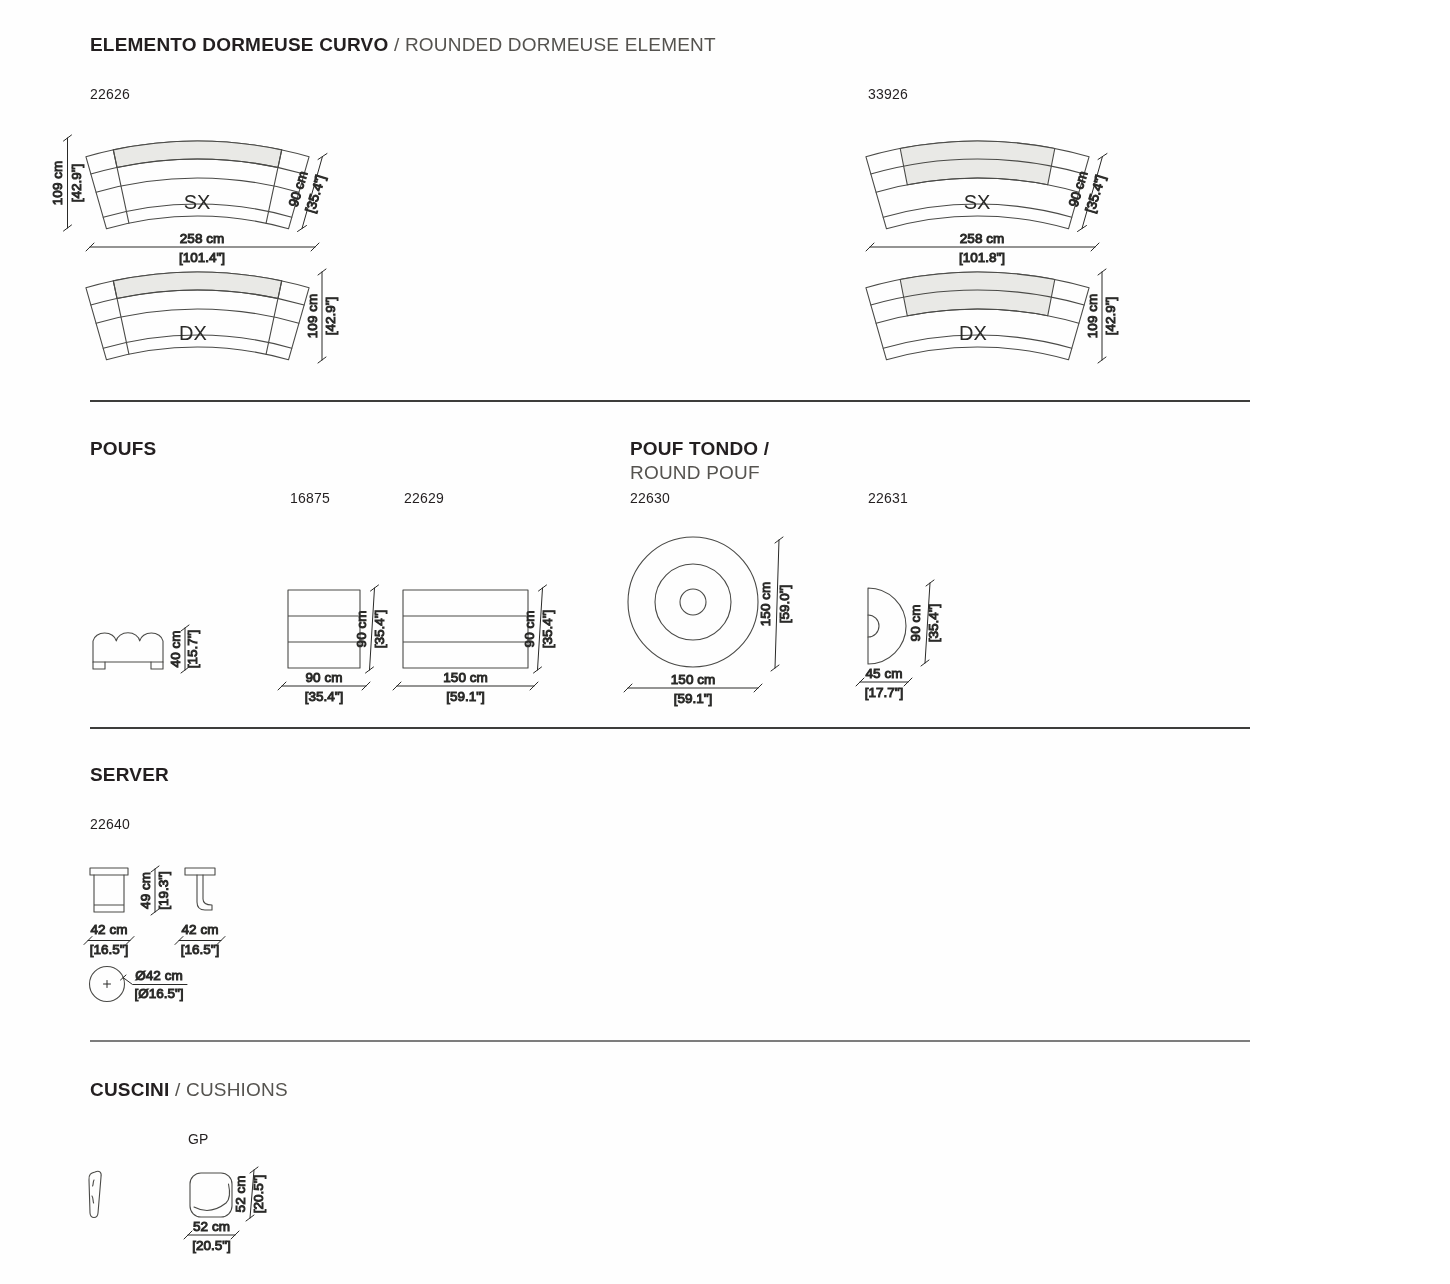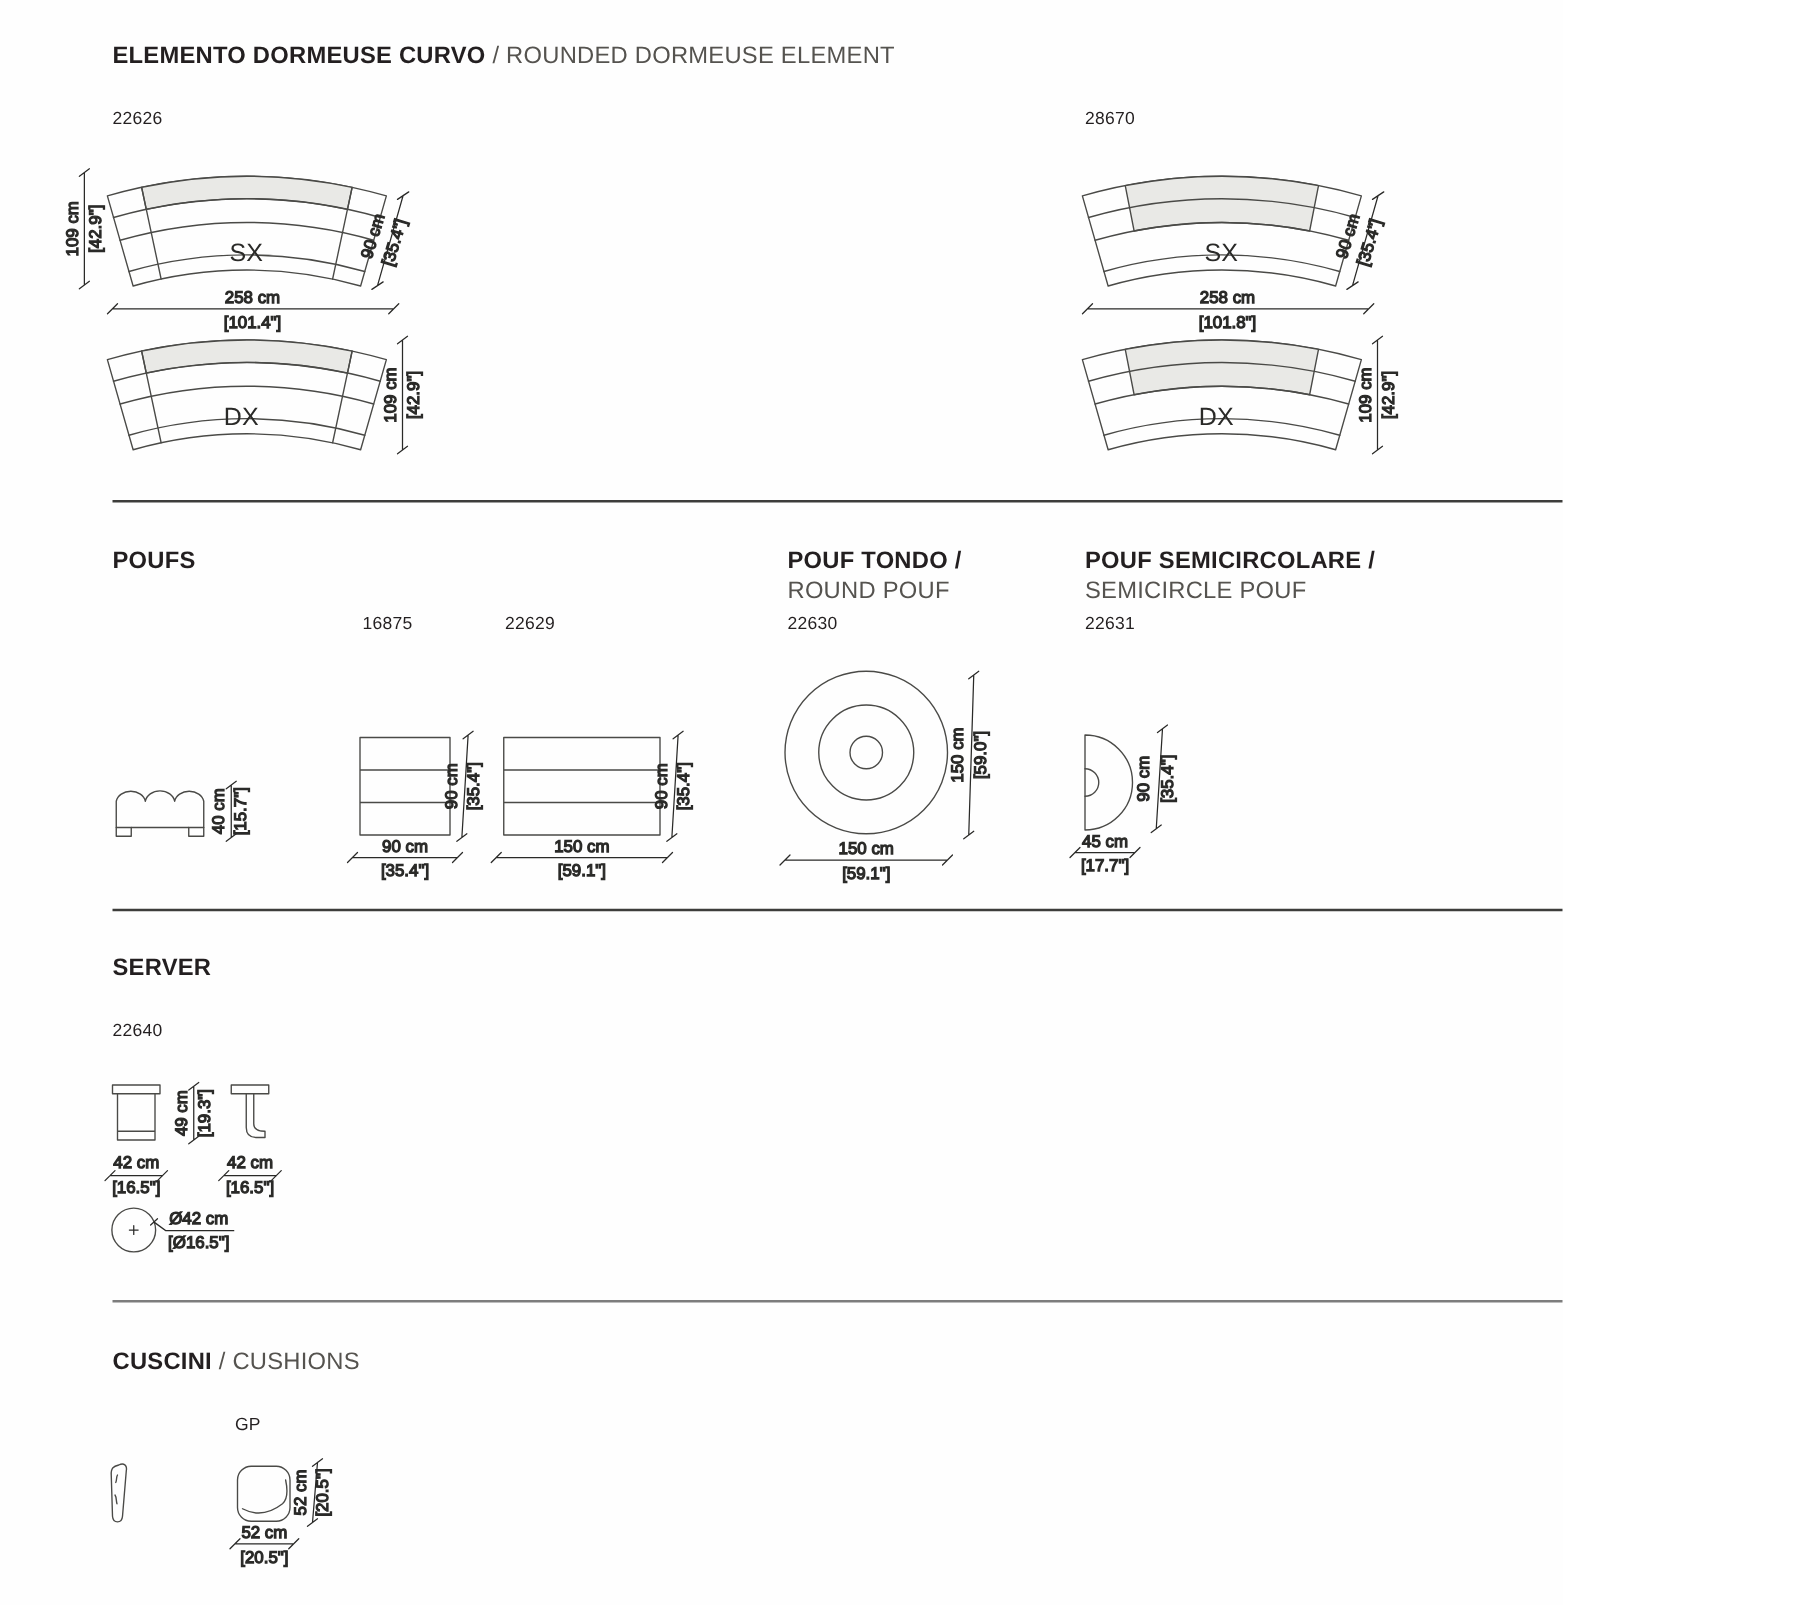--- a/index.html
+++ b/index.html
@@ -23,21 +23,21 @@
 
 <div class="page">
 
   <div class="abs title" style="left:90px;top:33px;">
     <span>ELEMENTO DORMEUSE CURVO</span>
     <span class="lt">/</span>
     <span class="lt">ROUNDED DORMEUSE ELEMENT</span>
   </div>
   <div class="abs code" style="left:90px;top:86px;">22626</div>
 
-  <div class="abs code" style="left:868px;top:86px;">28670</div>
+  <div class="abs code" style="left:868px;top:86px;">33926</div>
 
   <svg class="abs" style="left:50px;top:125px;" width="300" height="150" viewBox="0 0 300 150" xmlns="http://www.w3.org/2000/svg" xmlns:xlink="http://www.w3.org/1999/xlink">
     <defs>
       <g id="sofa-arm">
         <path class="ln" d="M35.9,35.7 A405,405 0 0 1 259.1,35.7 L238.5,107.8 A330,330 0 0 0 56.5,107.8 Z"></path>
         <path class="shade" d="M63.3,28.9 A405,405 0 0 1 231.7,28.9 L228,46.5 A387,387 0 0 0 67,46.5 Z"></path>
         <path class="ln" d="M40.8,53 A387,387 0 0 1 254.2,53"></path>
         <path class="ln" d="M46.1,71.2 A368,368 0 0 1 248.9,71.2"></path>
         <path class="ln" d="M53.2,96.2 A342,342 0 0 1 241.8,96.2"></path>
         <path class="ln" d="M63.3,28.9 L78.9,102.2"></path>
@@ -110,24 +110,20 @@
   <div class="abs title" style="left:90px;top:437px;">POUFS</div>
   <div class="abs code" style="left:290px;top:490px;">16875</div>
   <div class="abs code" style="left:404px;top:490px;">22629</div>
 
   <div class="abs title" style="left:630px;top:437px;">
     <div>POUF TONDO /</div>
     <div class="lt">ROUND POUF</div>
   </div>
   <div class="abs code" style="left:630px;top:490px;text-align:center;">22630</div>
 
-  <div class="abs title" style="left:868px;top:437px;">
-    <div>POUF SEMICIRCOLARE /</div>
-    <div class="lt">SEMICIRCLE POUF</div>
-  </div>
   <div class="abs code" style="left:868px;top:490px;">22631</div>
 
   <svg class="abs" style="left:78px;top:608px;" width="135" height="95" viewBox="0 0 135 95">
     <path class="ln" d="M15,54 V33 A11.8,9.5 0 0 1 38.3,33 A11.8,9.5 0 0 1 61.7,33 A11.8,9.5 0 0 1 85,33 V54 Z"></path>
     <path class="ln" d="M15,54 V61 H27 V54 M73,54 V61 H85 V54"></path>
     <g class="dim">
       <path d="M107,20 L107,62 M103,23 L111,17 M103,65 L111,59"></path>
       <text class="dt" transform="translate(101.5,41) rotate(-90)" text-anchor="middle">40 cm</text>
       <text class="dt" transform="translate(119,41) rotate(-90)" text-anchor="middle">[15.7"]</text>
     </g>

